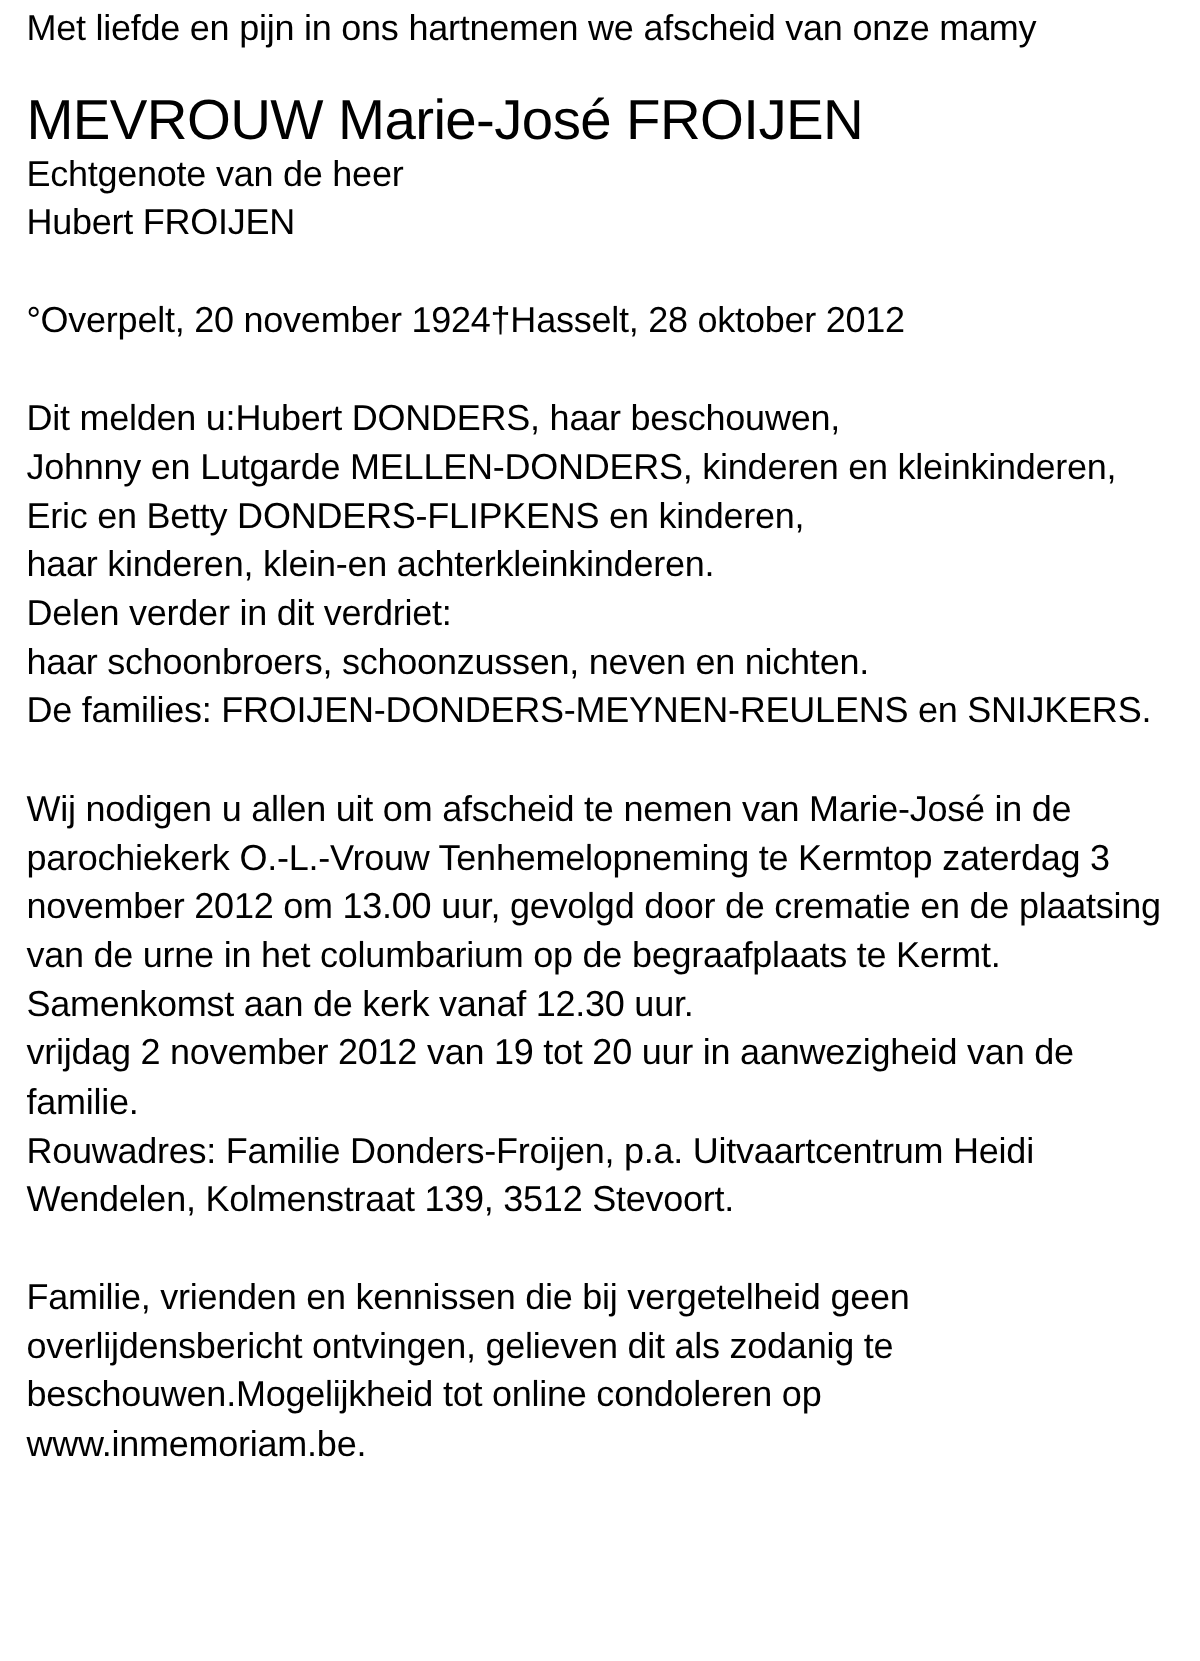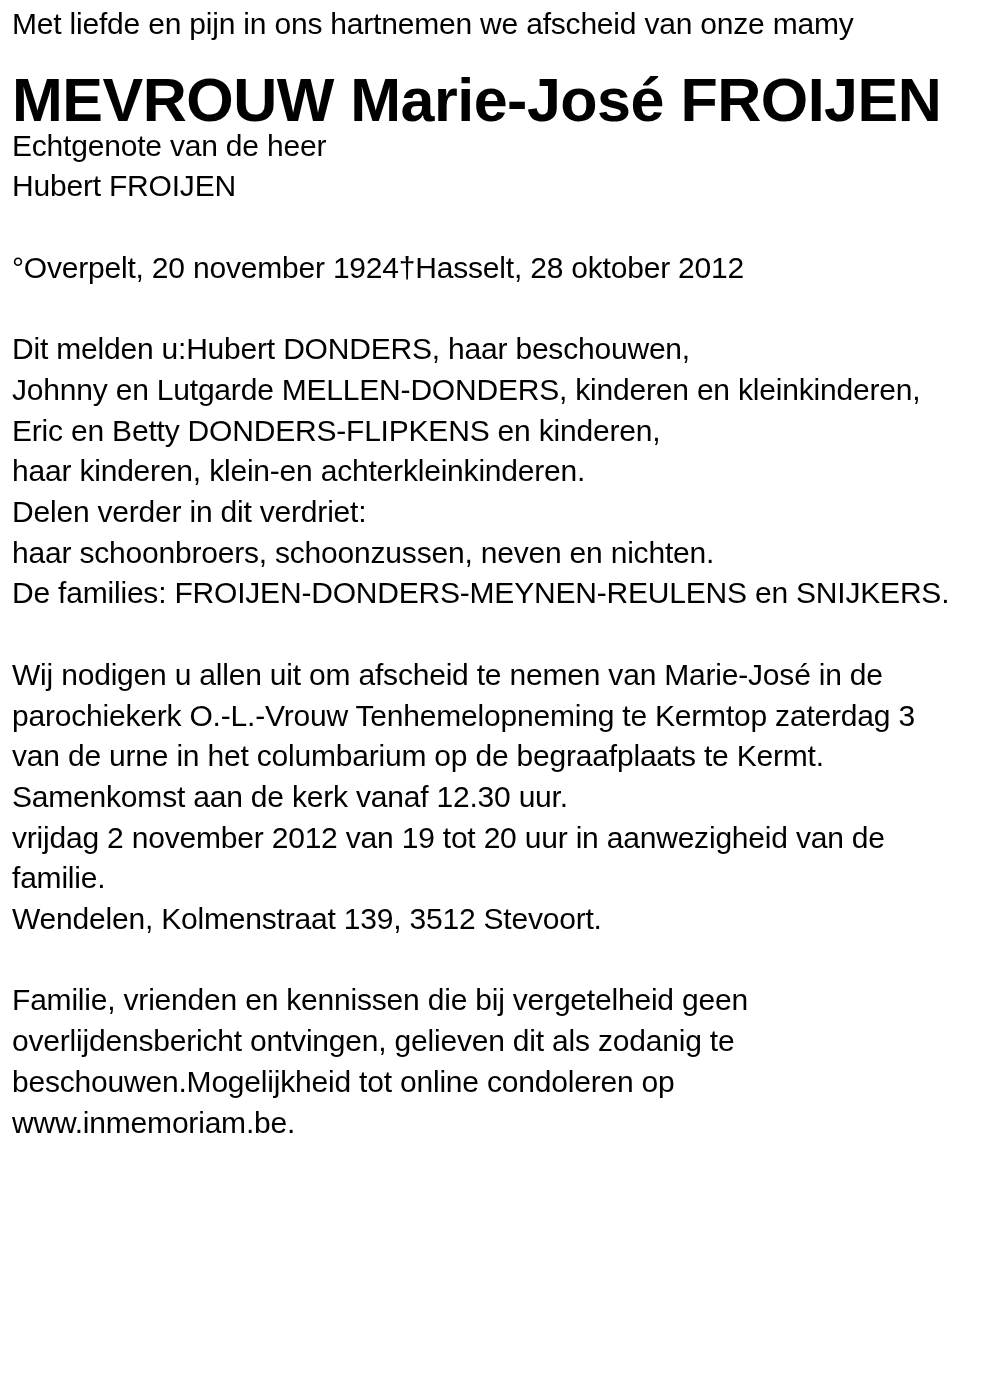--- a/index.html
+++ b/index.html
@@ -6,36 +6,36 @@
     margin: 0;
     padding: 0;
     background: #ffffff;
   }
   .page {
     width: 1000px;
     height: 1384px;
     background: #ffffff;
     color: #000000;
     font-family: "Liberation Sans", "DejaVu Sans", sans-serif;
-    padding: 4px 10px 0 12px;
+    padding: 4px 10px 0 22px;
     box-sizing: border-box;
     overflow: hidden;
   }
   .line {
     font-size: 30px;
     line-height: 40.7px;
     white-space: pre;
     letter-spacing: -0.2px;
   }
   .spacer {
     height: 40.7px;
   }
   .title {
-    font-size: 61px;
-    font-weight: 700;
+    font-size: 47px;
+    font-weight: 400;
     line-height: 48px;
     margin: 31px 0 2px 0;
     letter-spacing: -0.5px;
     white-space: pre;
   }
 </style>
 </head>
 <body>
 
 <div class="page">
@@ -58,24 +58,26 @@
   <div class="line">Eric en Betty DONDERS-FLIPKENS en kinderen,</div>
   <div class="line">haar kinderen, klein-en achterkleinkinderen.</div>
   <div class="line">Delen verder in dit verdriet:</div>
   <div class="line">haar schoonbroers, schoonzussen, neven en nichten.</div>
   <div class="line">De families: FROIJEN-DONDERS-MEYNEN-REULENS en SNIJKERS.</div>
 
   <div class="spacer"></div>
 
   <div class="line">Wij nodigen u allen uit om afscheid te nemen van Marie-José in de</div>
   <div class="line">parochiekerk O.-L.-Vrouw Tenhemelopneming te Kermtop zaterdag 3</div>
+  <div class="line">november 2012 om 13.00 uur, gevolgd door de crematie en de plaatsing</div>
   <div class="line">van de urne in het columbarium op de begraafplaats te Kermt.</div>
   <div class="line">Samenkomst aan de kerk vanaf 12.30 uur.</div>
   <div class="line">vrijdag 2 november 2012 van 19 tot 20 uur in aanwezigheid van de</div>
   <div class="line">familie.</div>
+  <div class="line">Rouwadres: Familie Donders-Froijen, p.a. Uitvaartcentrum Heidi</div>
   <div class="line">Wendelen, Kolmenstraat 139, 3512 Stevoort.</div>
 
   <div class="spacer"></div>
 
   <div class="line">Familie, vrienden en kennissen die bij vergetelheid geen</div>
   <div class="line">overlijdensbericht ontvingen, gelieven dit als zodanig te</div>
   <div class="line">beschouwen.Mogelijkheid tot online condoleren op</div>
   <div class="line">www.inmemoriam.be.</div>
 
 </div>

